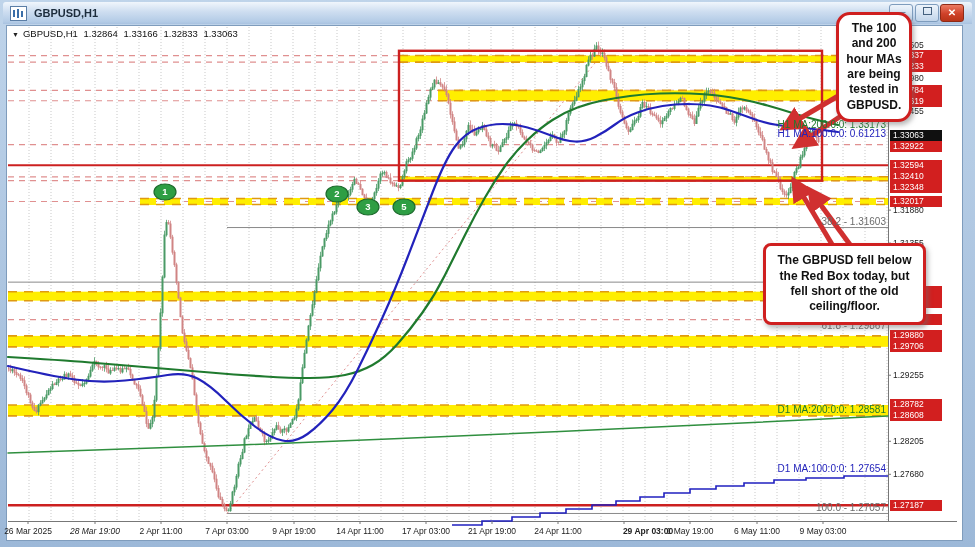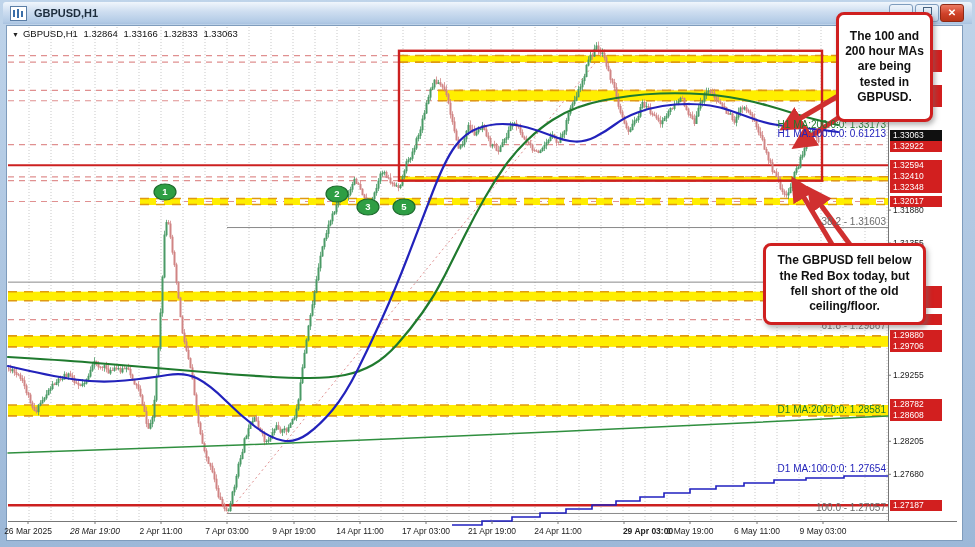--- a/index.html
+++ b/index.html
@@ -38,21 +38,21 @@
   .time-label{position:absolute;top:526px;font-size:8.5px;color:#222;transform:translateX(-50%);z-index:6;}
   
   .obj-label{position:absolute;right:89px;font-size:10px;color:#6b6b6b;z-index:6;white-space:nowrap;}
   .obj-label.green{color:#1f7a2e;}
   .obj-label.blue{color:#2222bb;}
   
   .callout{position:absolute;background:#ffffff;border:3px solid #cf1f1f;border-radius:8px;
            font-weight:bold;font-size:12px;color:#111;text-align:center;z-index:10;
            display:flex;align-items:center;justify-content:center;line-height:1.28;
            box-shadow:2px 3px 5px rgba(110,110,110,.5);box-sizing:border-box;}
-  .callout-top{left:836px;top:12px;width:97px;height:110px;padding:12px 4px;}
+  .callout-top{left:836px;top:12px;width:76px;height:110px;padding:12px 4px;border-radius:14px;}
   .callout-bottom{left:763px;top:243px;width:163px;height:82px;padding:2px 6px;}
 </style>
 </head>
 <body>
 
 <div class="win-frame"></div>
 
 <div class="titlebar">
   <div class="win-icon">
     <i style="left:2px;top:3px;height:7px;"></i>

